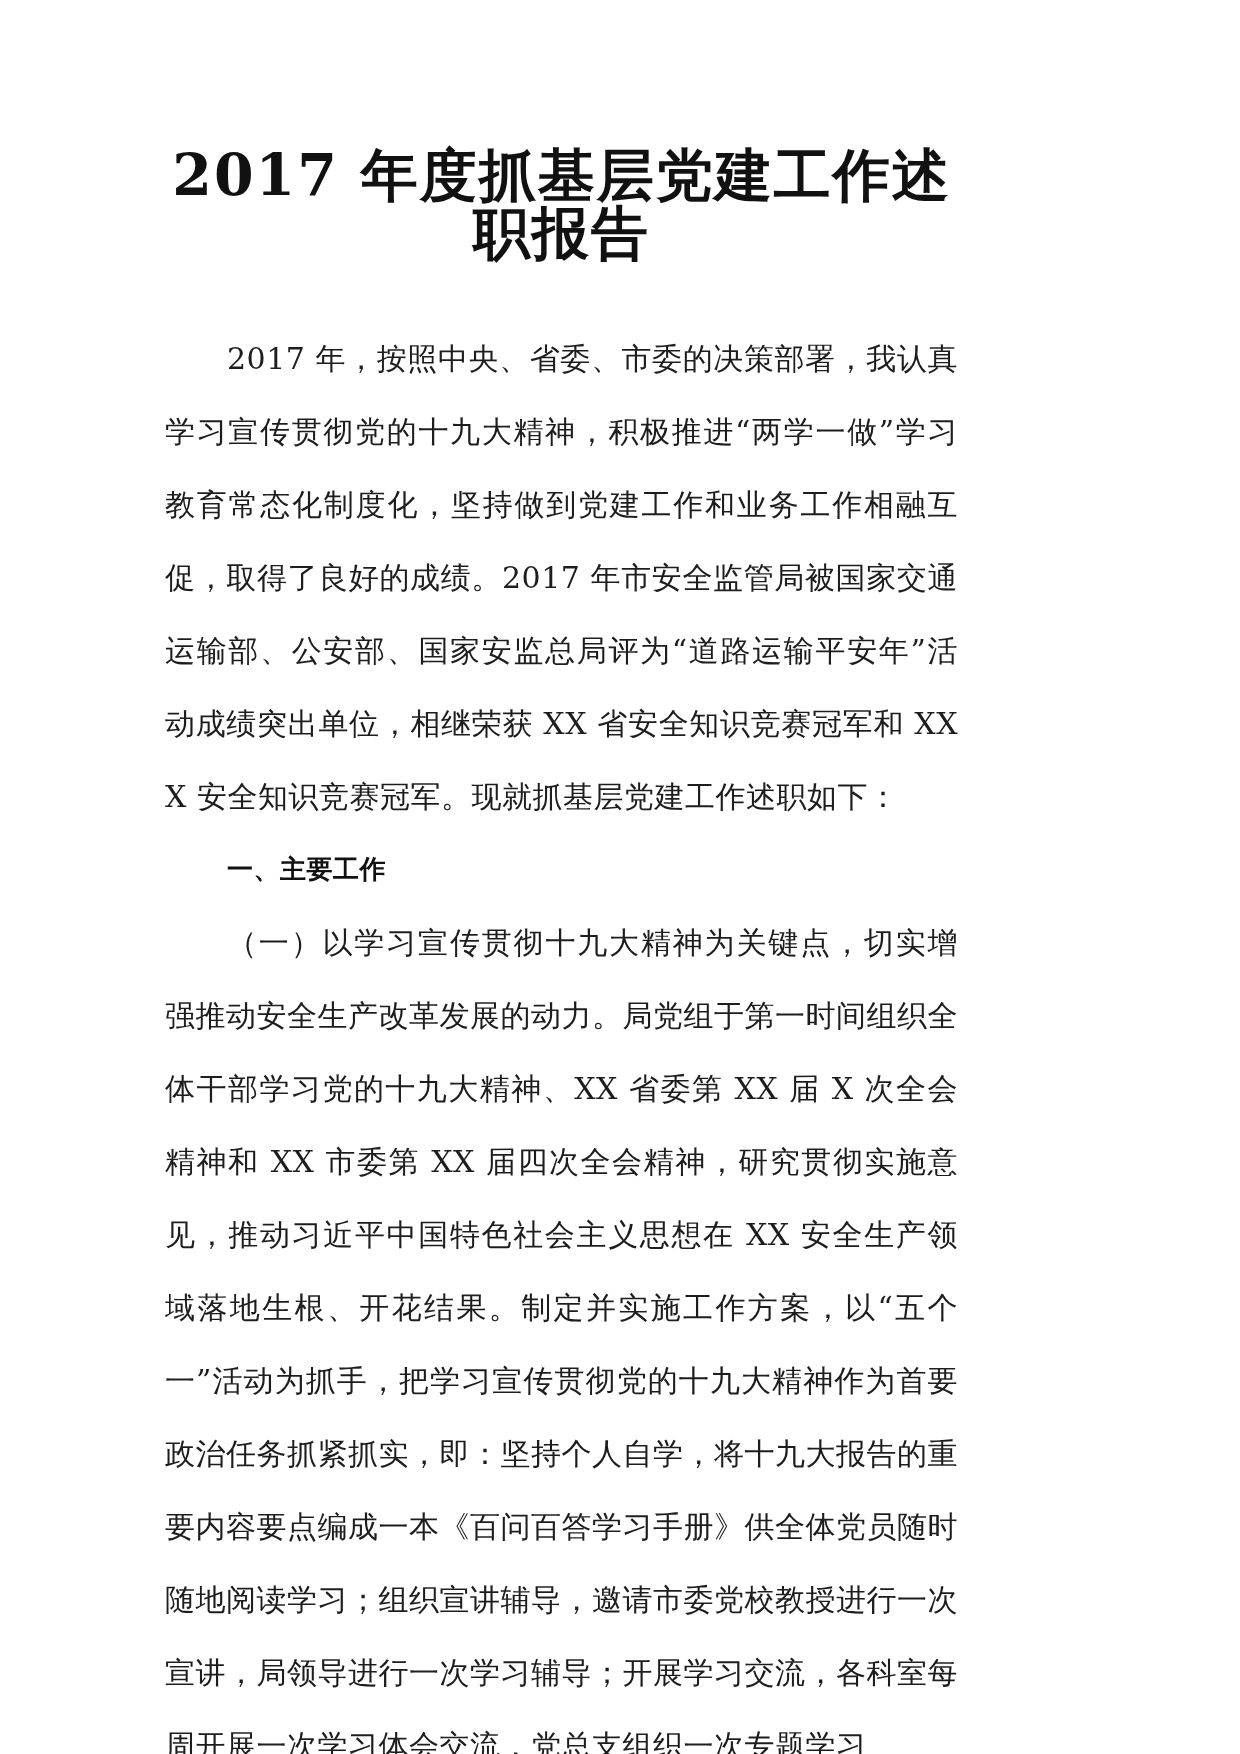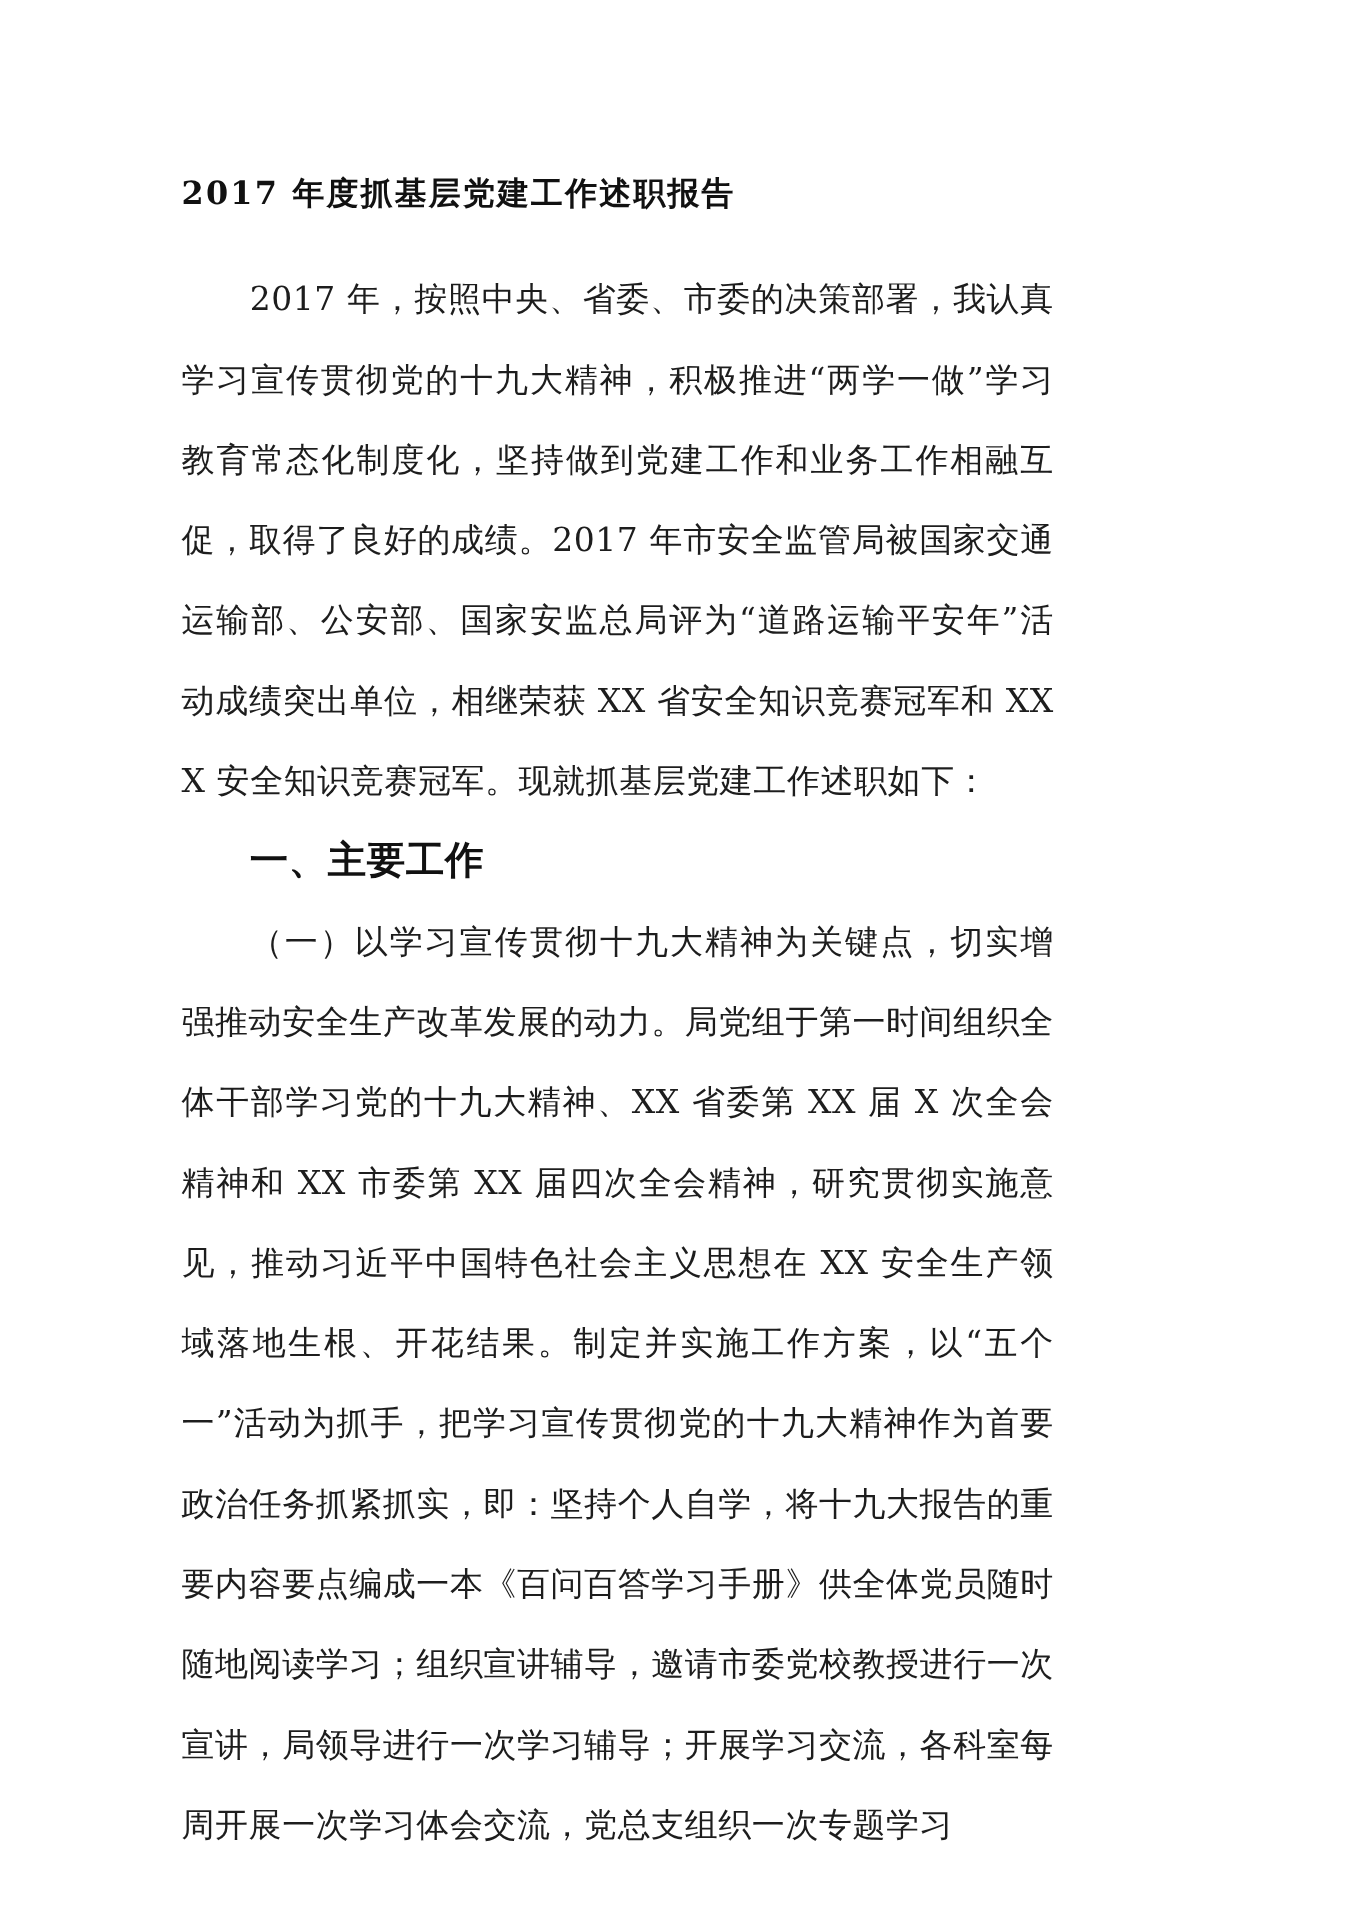--- a/index.html
+++ b/index.html
@@ -13,41 +13,42 @@
     height: 1754px;
     margin: 0 auto;
     background: #ffffff;
     overflow: hidden;
     box-sizing: border-box;
     padding: 146px 282px 0 165px;
     font-family: "DejaVu Serif", "Liberation Serif", serif;
     color: #1d1d1d;
   }
   .doc-title {
-    font-size: 29px;
+    font-size: 57px;
     line-height: 58px;
     font-weight: 700;
     color: #111111;
+    text-align: center;
     letter-spacing: 2px;
-    margin: 0 0 32px 0;
+    margin: 0 0 60px 0;
   }
   .para {
     font-size: 30px;
     line-height: 73px;
     margin: 0;
     text-align: justify;
     text-indent: 62px;
     word-break: break-all;
     letter-spacing: 0.5px;
   }
   .para.heading {
     font-weight: 700;
     color: #111111;
     font-family: "DejaVu Sans", "Liberation Sans", sans-serif;
-    font-size: 35px;
+    font-size: 26px;
   }
 </style>
 </head>
 <body>
 
 <div class="page">
   <h1 class="doc-title">2017 年度抓基层党建工作述职报告</h1>
 
   <p class="para">2017 年，按照中央、省委、市委的决策部署，我认真学习宣传贯彻党的十九大精神，积极推进“两学一做”学习教育常态化制度化，坚持做到党建工作和业务工作相融互促，取得了良好的成绩。2017 年市安全监管局被国家交通运输部、公安部、国家安监总局评为“道路运输平安年”活动成绩突出单位，相继荣获 XX 省安全知识竞赛冠军和 XXX 安全知识竞赛冠军。现就抓基层党建工作述职如下：</p>
 

